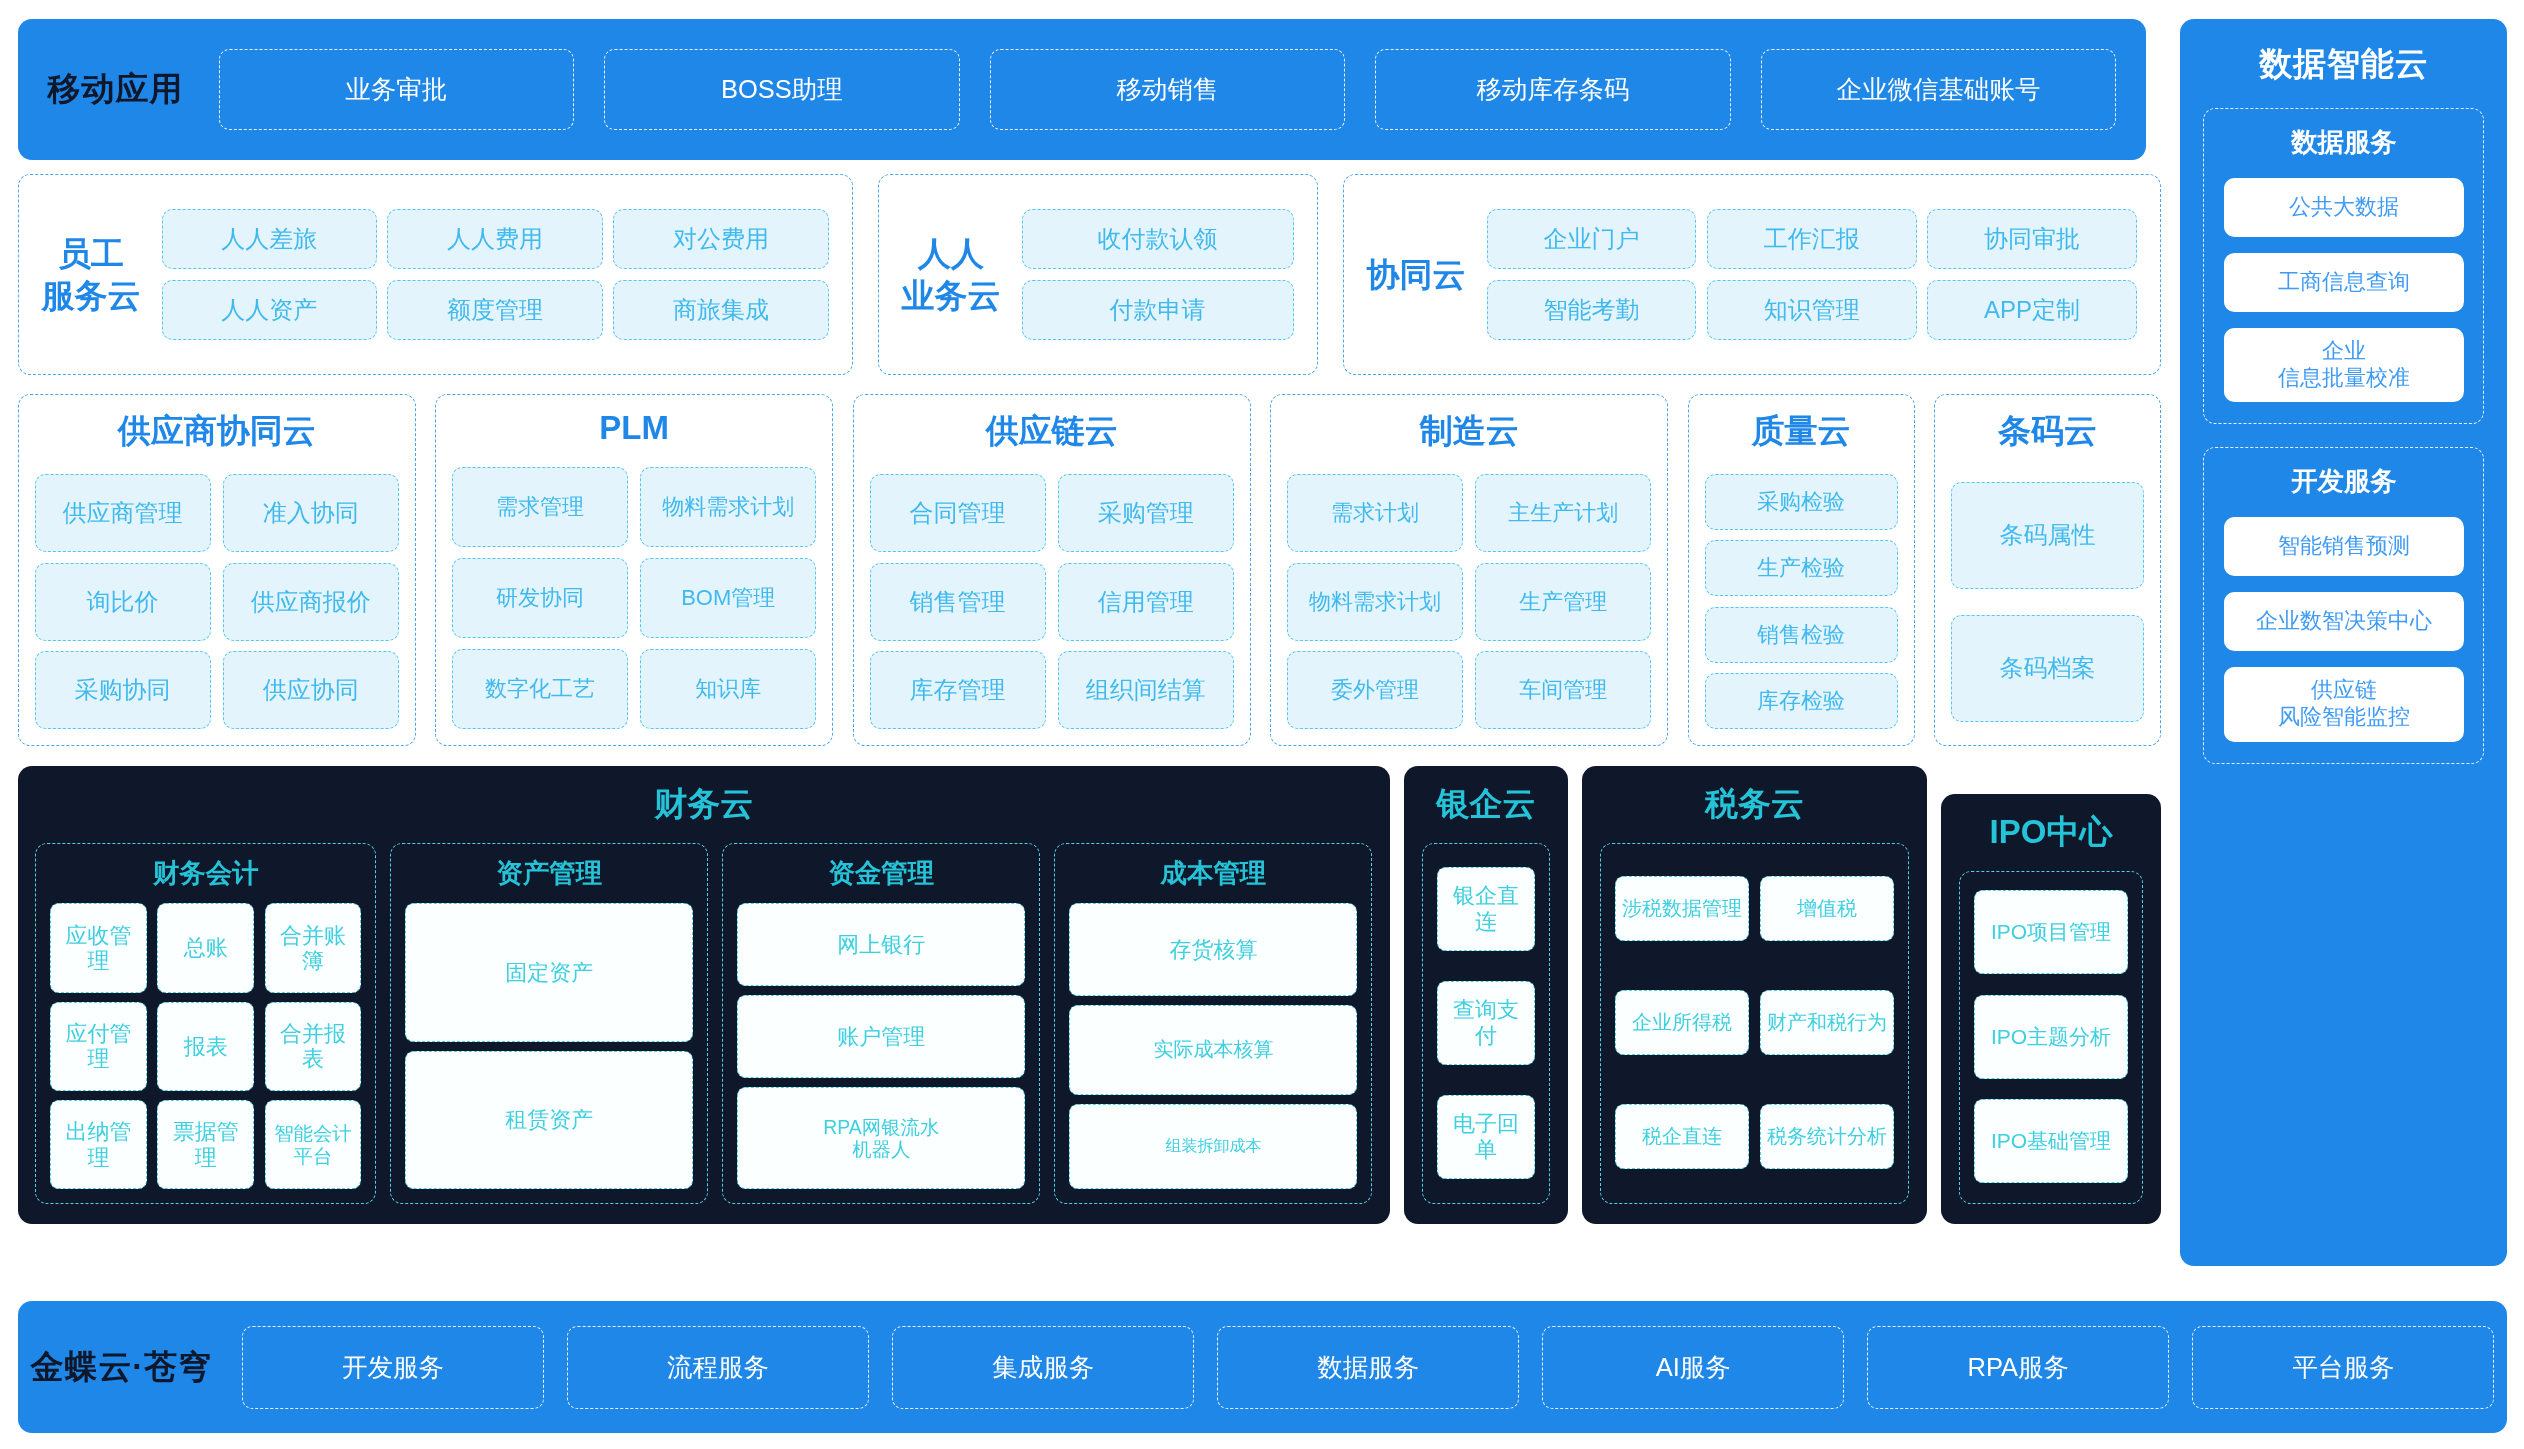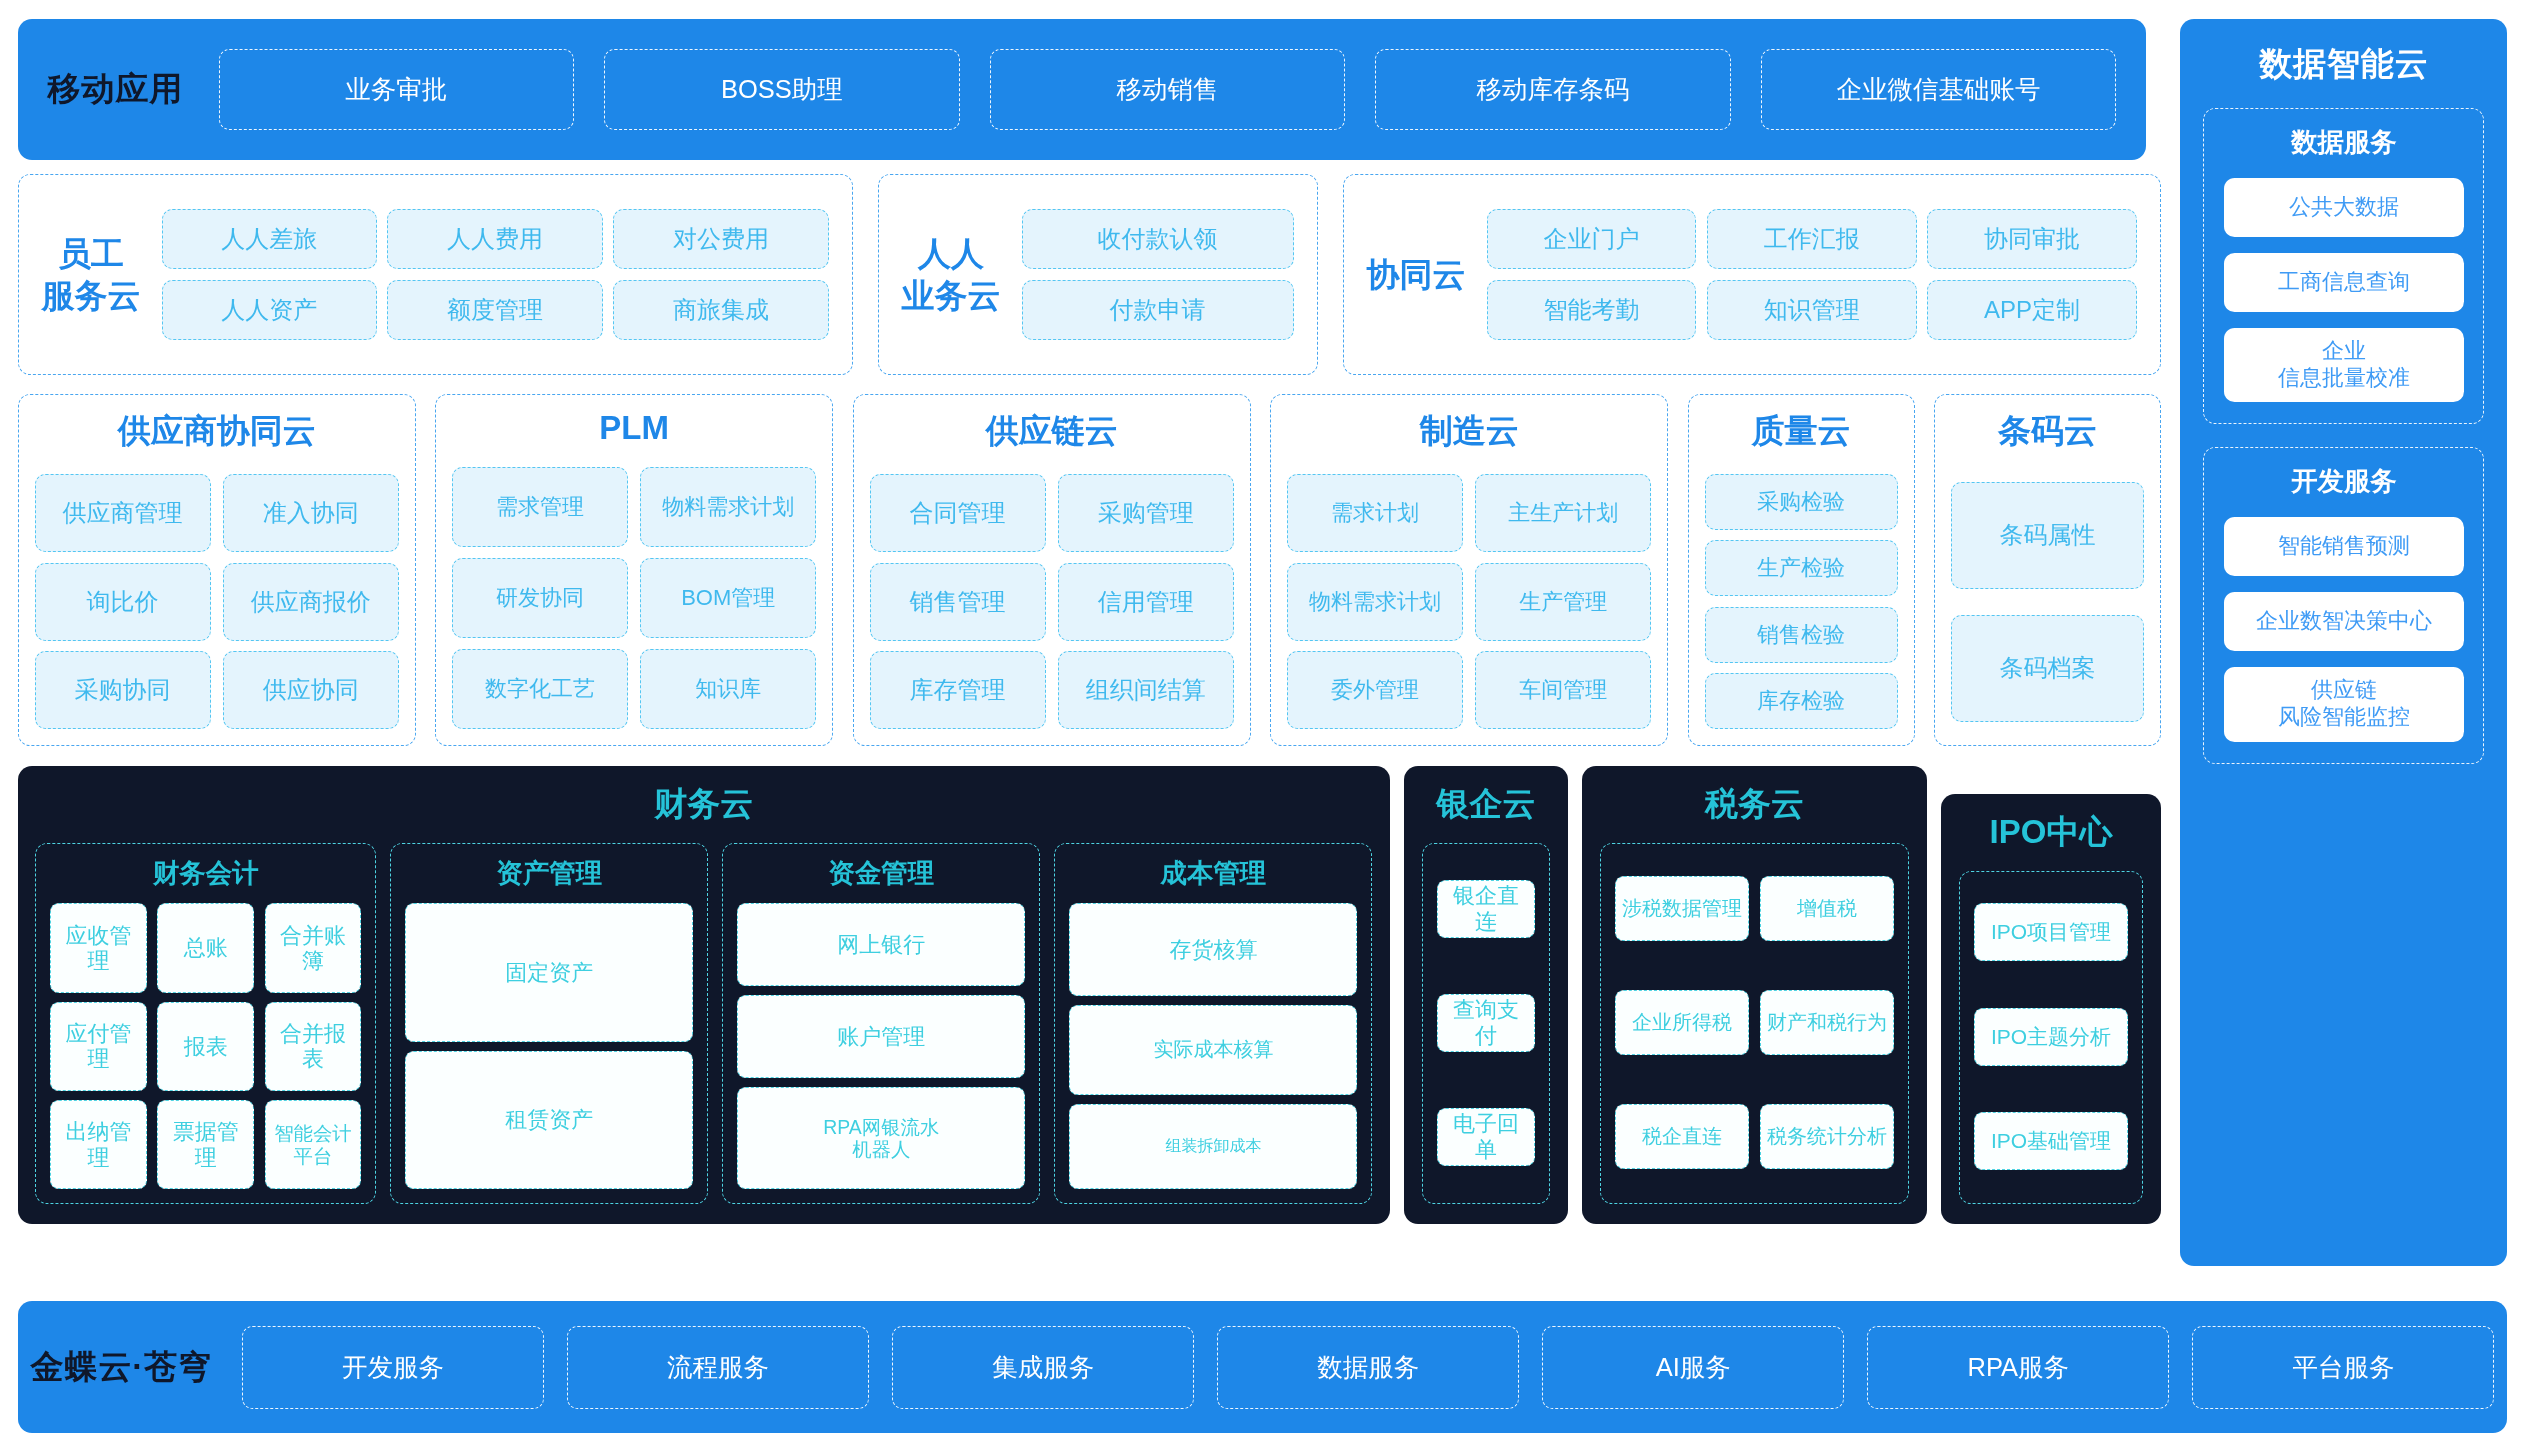--- a/index.html
+++ b/index.html
@@ -161,21 +161,21 @@
     display:flex; align-items:center; justify-content:center;
     text-align:center; padding: 3.5px 5.3px; white-space: pre-line;
   }
   #fin-cloud { flex: 1 1 0; }
   #fin-accounting { flex: 1.08 1 0; }
   #fin-bank { flex: 0 0 164px; }
   #fin-tax  { flex: 0 0 345px; }
   #fin-ipo  { flex: 0 0 220px; margin-top: 28px; }
   #panel-bank, #panel-tax, #panel-ipo { }
   #panel-bank .fin-grid, #panel-ipo .fin-grid { align-content: space-around; }
-  #panel-bank .chip-tl, #panel-ipo .chip-tl { height: 58px; }
+  #panel-bank .chip-tl, #panel-ipo .chip-tl { height: 84px; }
   #panel-tax .chip-tl { height: 65px; font-size: 20px; }
   #panel-tax .fin-grid { align-content: space-around; }
   #fin-ipo .chip-tl { font-size: 21px; }
 
   
   #platform-band {
     position: absolute; left: 17.6px; right: 17.6px; bottom: 16px; height: 132px;
     padding: 0 13px; gap: 23px;
   }
   #platform-band .band-title { font-size: 33px; margin-right: 7px; }

